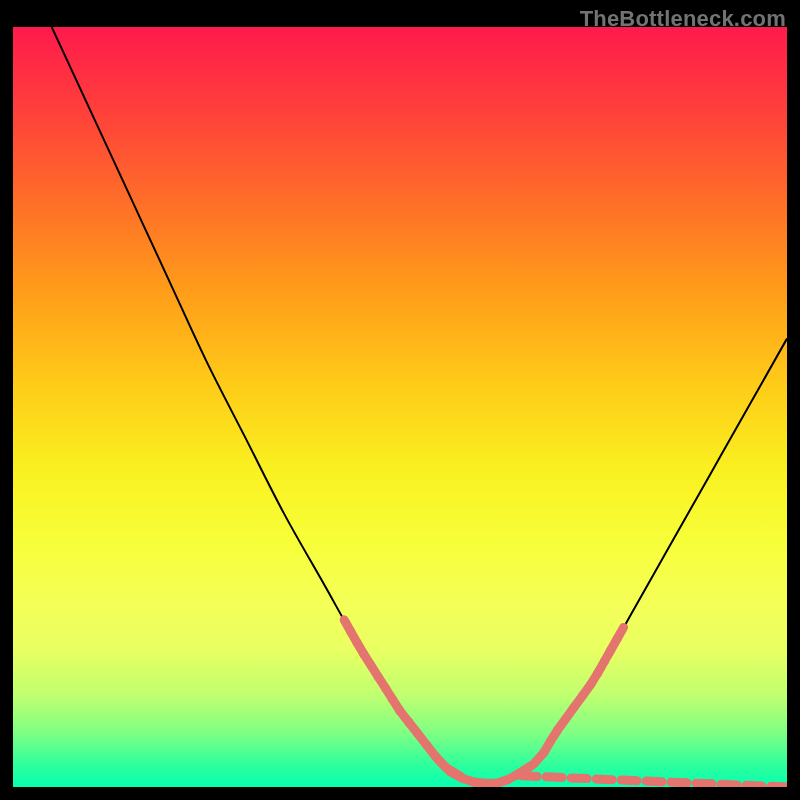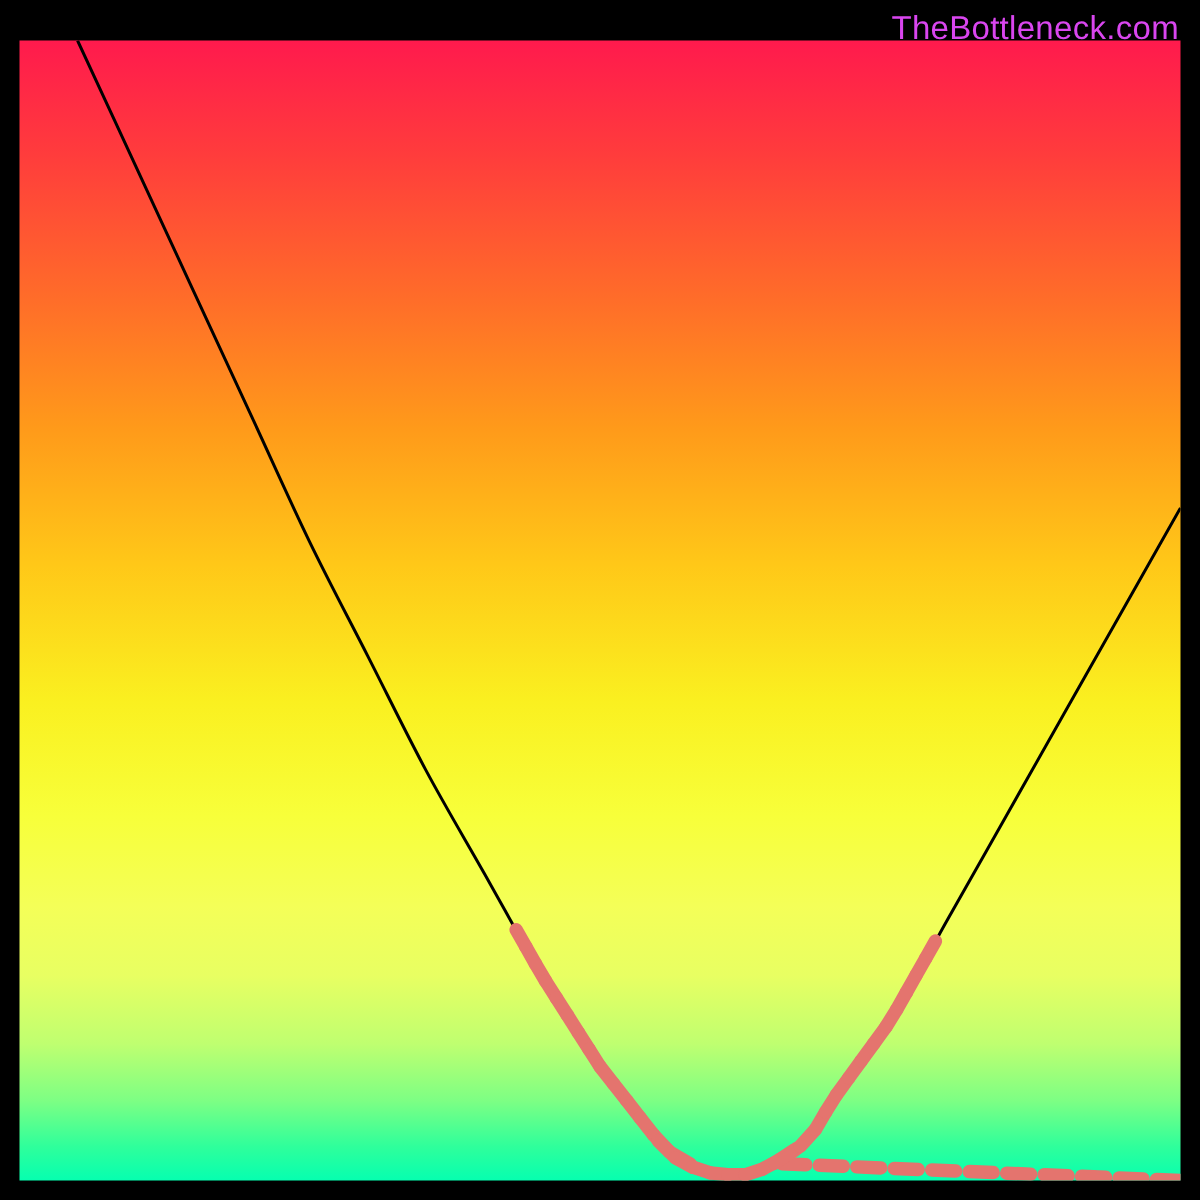--- a/index.html
+++ b/index.html
@@ -30,23 +30,23 @@
       #bfff70 88%,
       #7dff84 93%,
       #2fff9b 97%,
       #06ffb0 100%
     );
   }
   .watermark {
     position: absolute;
     top: 6px;
     right: 14px;
-    color: #d946ef;
+    color: #737373;
     font-size: 22px;
-    font-weight: 400;
+    font-weight: 700;
     letter-spacing: 0.2px;
     user-select: none;
   }
   svg.plot {
     position: absolute;
     left: 0;
     top: 0;
     width: 774px;
     height: 760px;
   }

